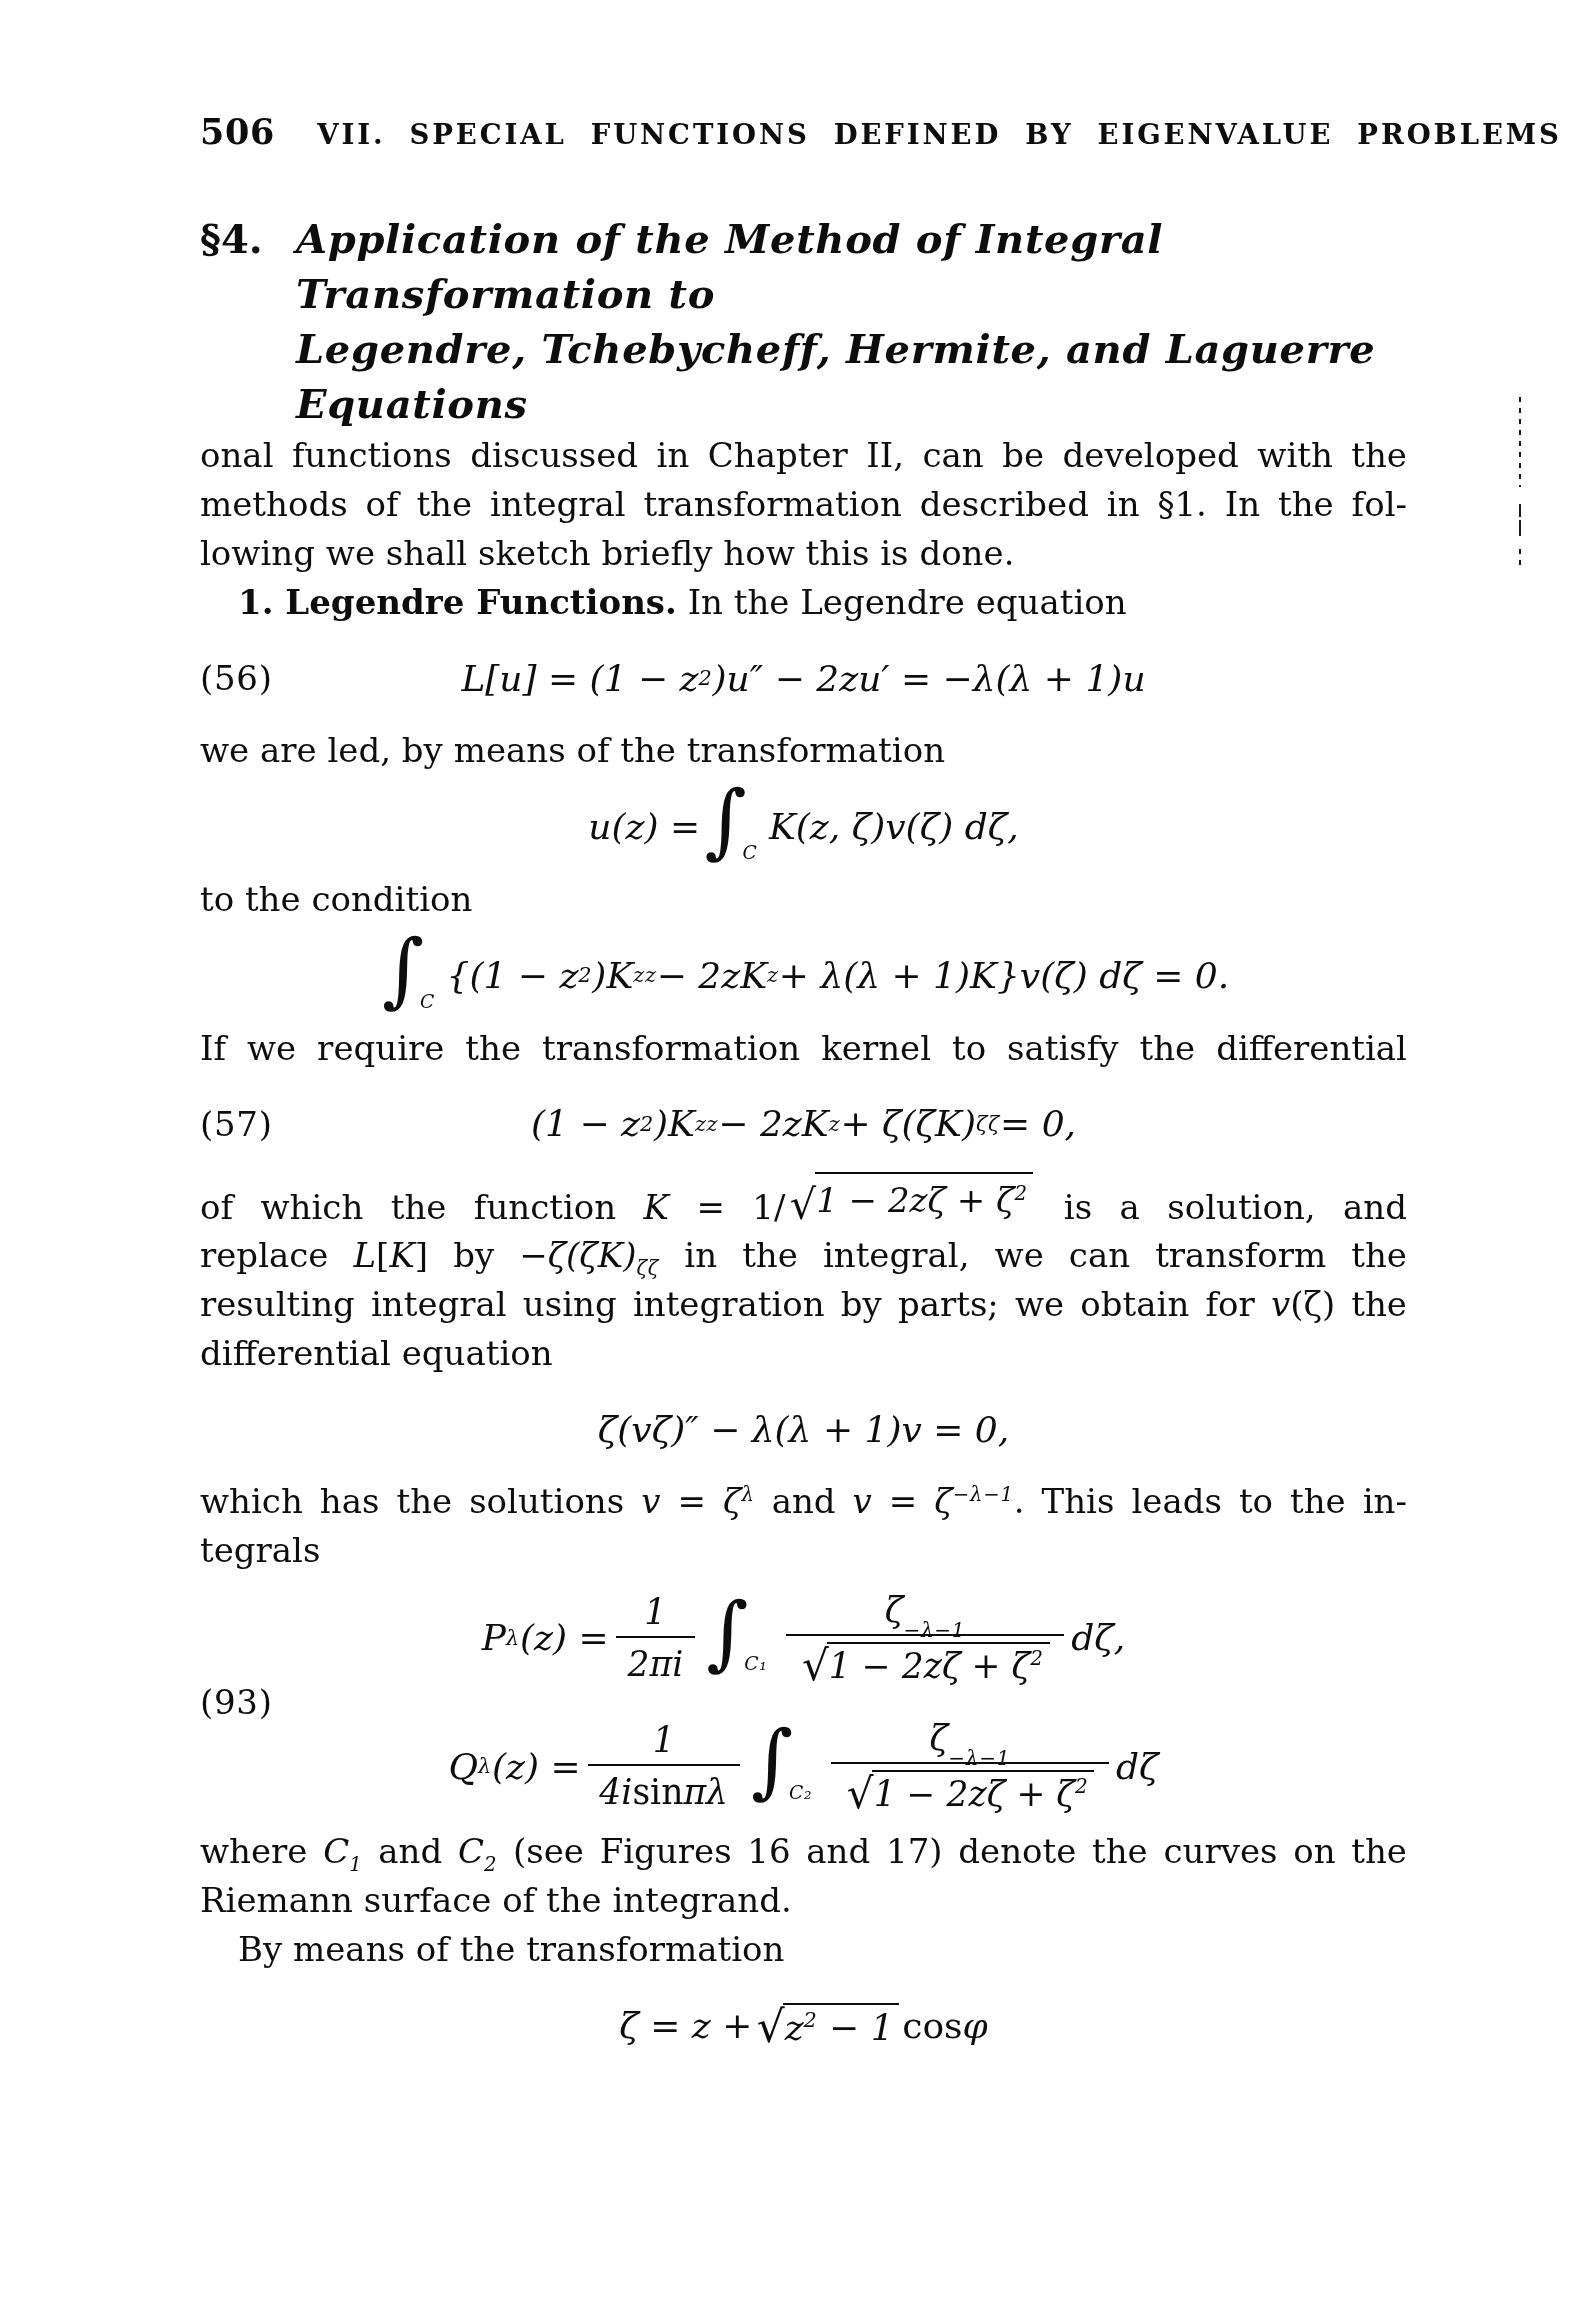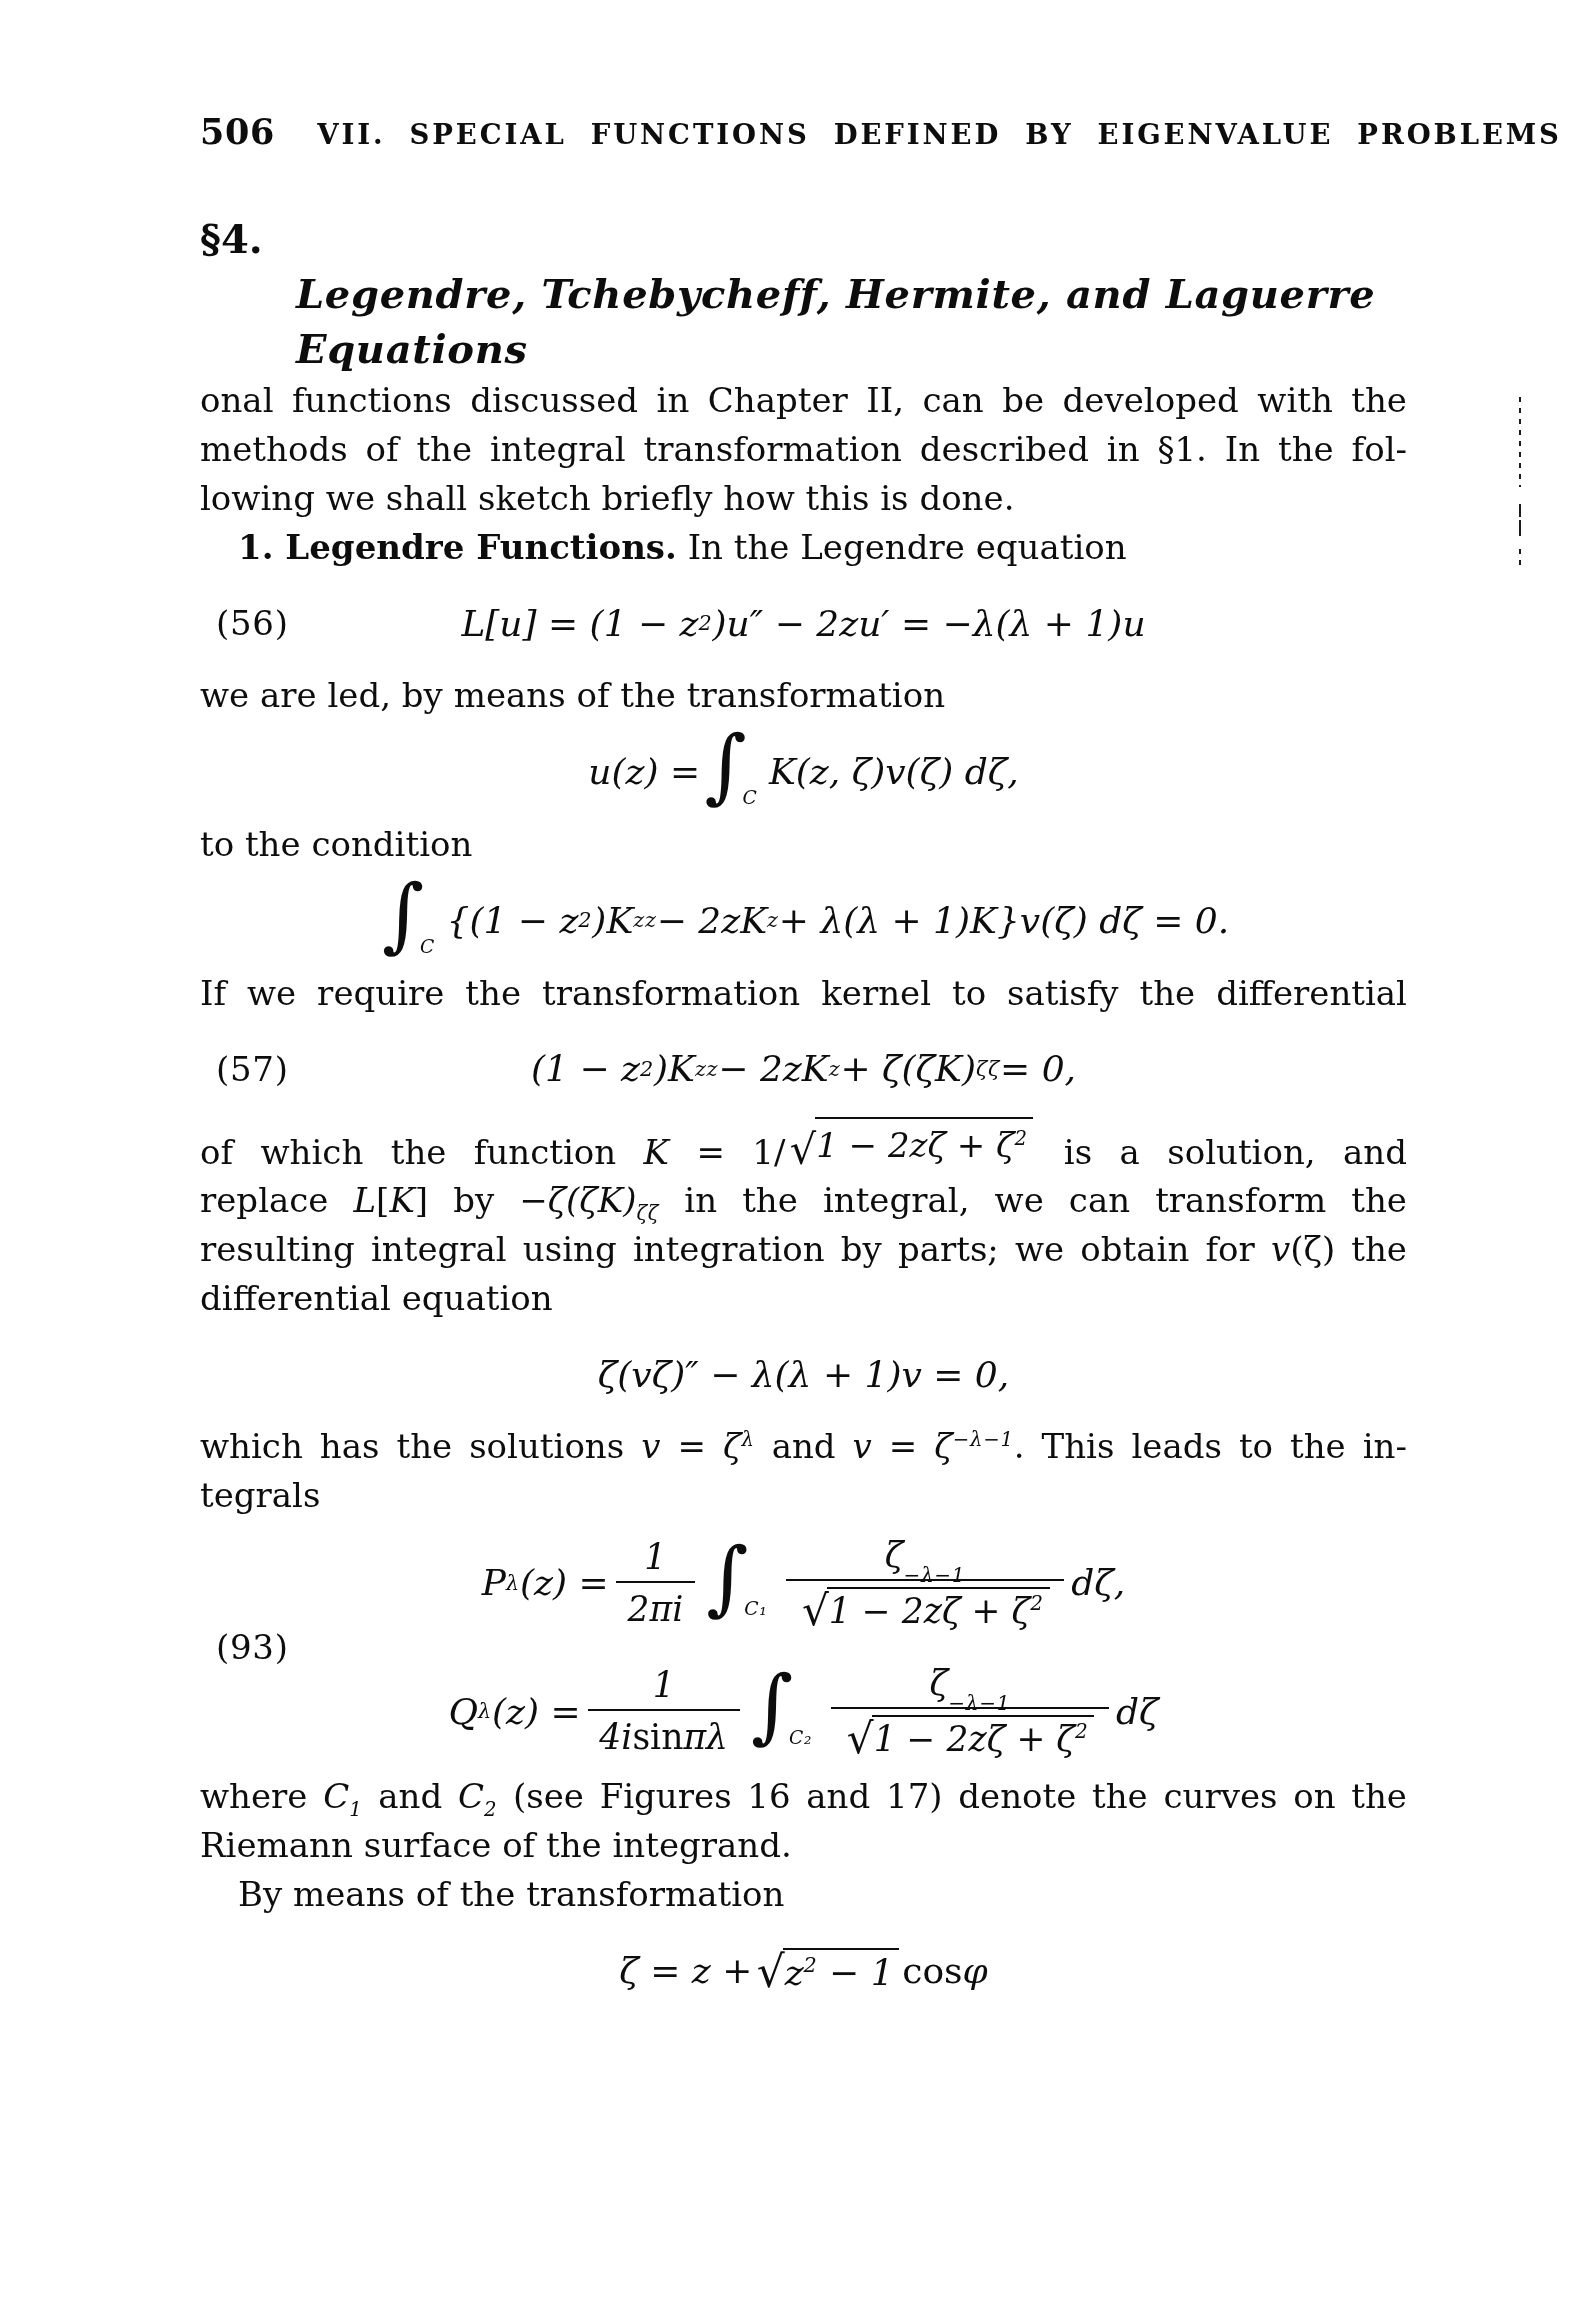--- a/index.html
+++ b/index.html
@@ -39,21 +39,21 @@
   sub.sb{font-size:0.58em;font-style:italic;line-height:0;letter-spacing:0.7px;}
   
   .eq{
     position:relative;
     margin:19px 0 16px;
     min-height:64px;
     display:flex;align-items:center;justify-content:center;
     font-size:36px;font-style:italic;
   }
   .eq .label, .eqgroup .label{
-    position:absolute;left:16px;top:50%;transform:translateY(-50%);
+    position:absolute;left:0;top:50%;transform:translateY(-50%);
     font-style:normal;font-size:34px;letter-spacing:0.7px;
   }
   .eqbody{display:inline-flex;align-items:center;}
   .eqgroup{
     position:relative;
     margin:14.5px 0 13px;
     display:flex;flex-direction:column;gap:32px;
   }
   .eqrow{display:flex;align-items:center;justify-content:center;font-size:36px;font-style:italic;}
   
@@ -80,21 +80,21 @@
 
 <div class="page">
   <div class="inner">
     <div class="pagehead">
       <span class="pagenum">506</span>
       <span class="runhead">VII. SPECIAL FUNCTIONS DEFINED BY EIGENVALUE PROBLEMS</span>
     </div>
     <div class="secheading">
       <span class="seclabel">§4.</span>
       <span class="sectitle">
-        <br>
+        <span class="tl1">Application of the Method of Integral Transformation to</span><br>
         <span class="tl2">Legendre, Tchebycheff, Hermite, and Laguerre Equations</span>
       </span>
     </div>
     <main>
         <div class="para">
           <div class="line"><span class="t">onal functions discussed in Chapter II, can be developed with the</span></div>
           <div class="line"><span class="t">methods of the integral transformation described in §1.  In the fol-</span></div>
           <div class="line last"><span class="t">lowing we shall sketch briefly how this is done.</span></div>
         </div>
         <div class="para">

